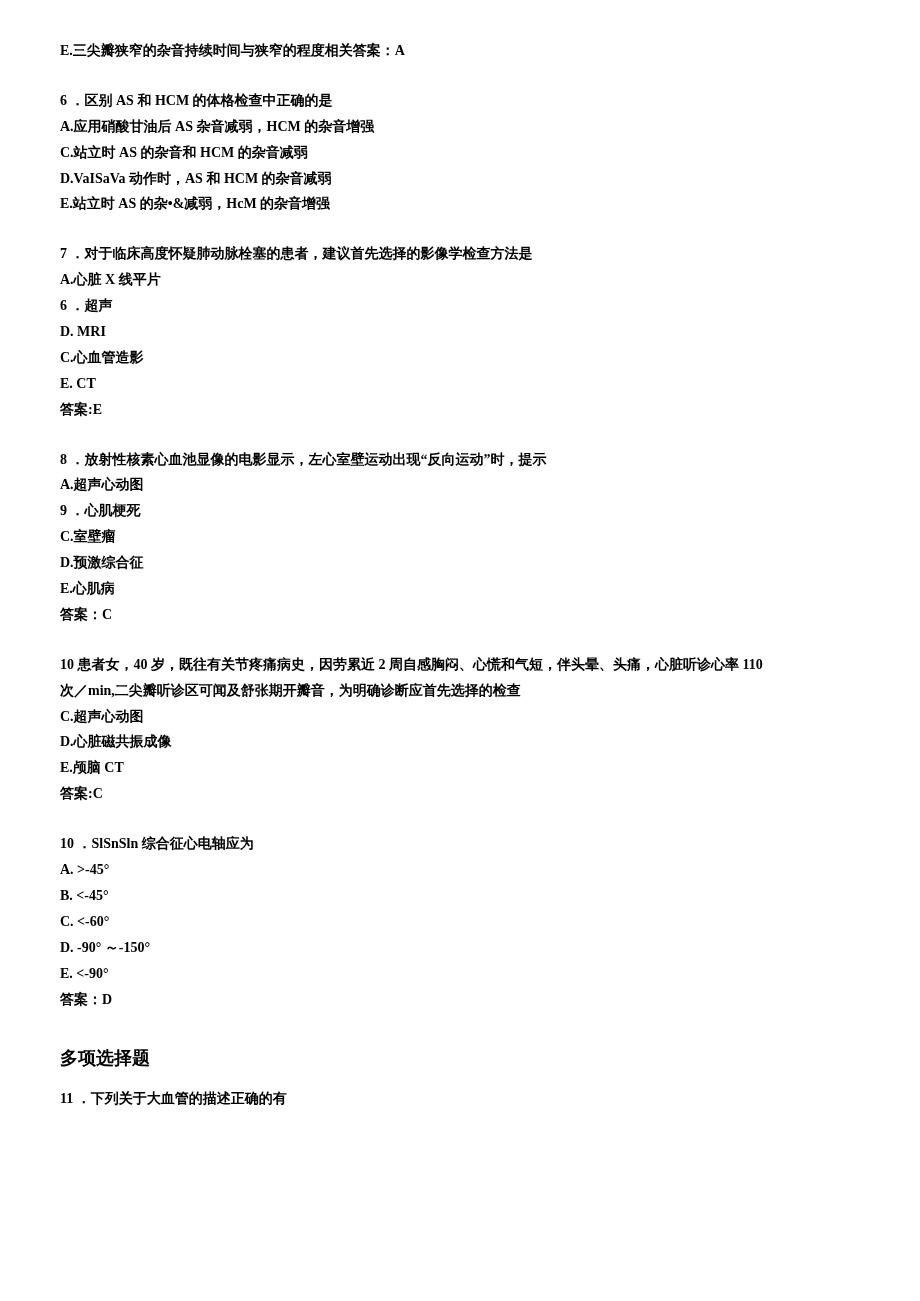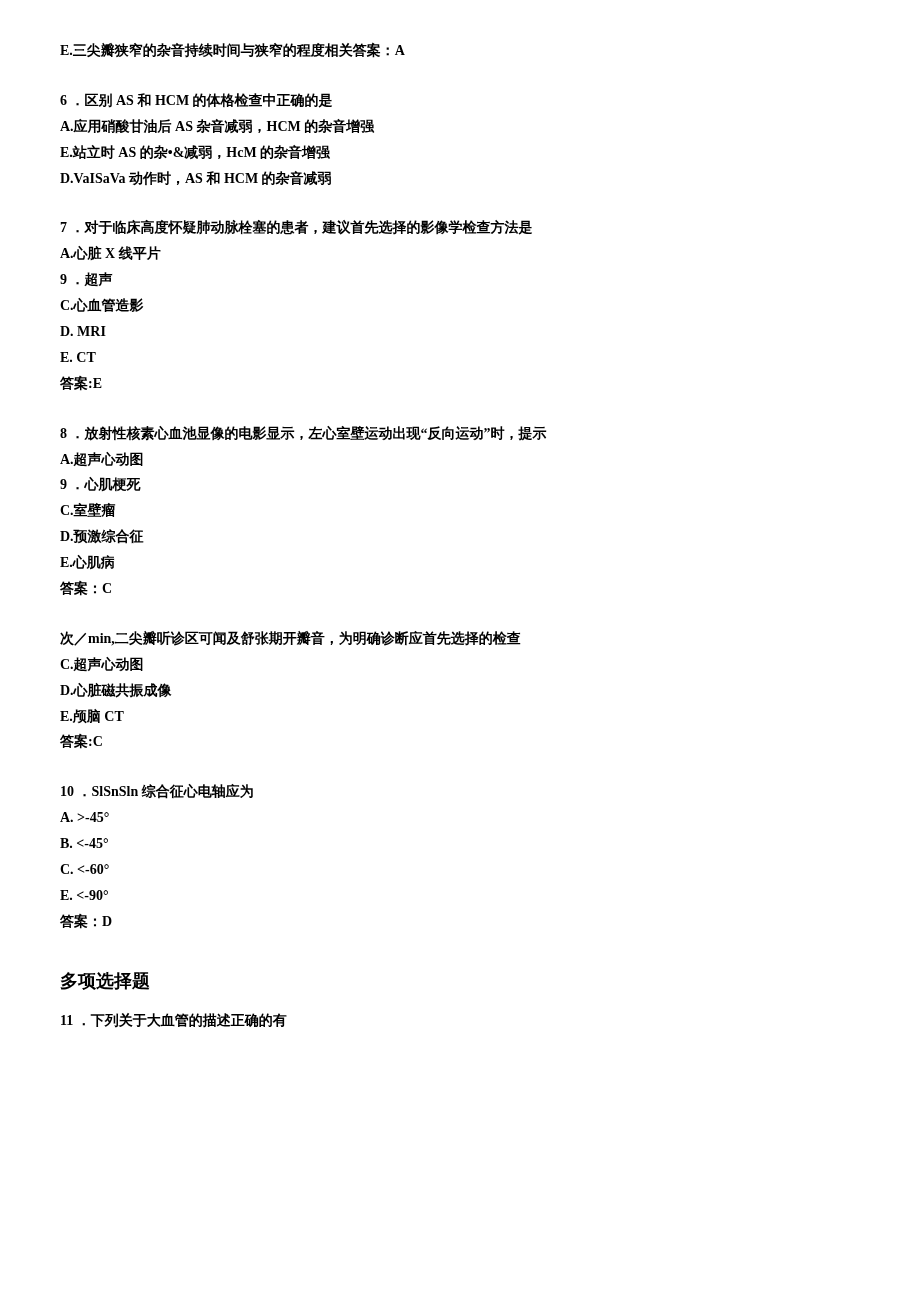--- a/index.html
+++ b/index.html
@@ -23,57 +23,60 @@
 </head>
 <body>
 
 <div class="q-block">
   <span class="line">E.三尖瓣狭窄的杂音持续时间与狭窄的程度相关答案：A</span>
 </div>
 
 <div class="q-block">
   <span class="line">6 ．区别 AS 和 HCM 的体格检查中正确的是</span>
   <span class="line">A.应用硝酸甘油后 AS 杂音减弱，HCM 的杂音增强</span>
+  <span class="line">C.站立时 AS 的杂音和 HCM 的杂音减弱</span>
+  <span class="line">D.VaISaVa 动作时，AS 和 HCM 的杂音减弱</span>
   <span class="line">E.站立时 AS 的杂•&amp;减弱，HcM 的杂音增强</span>
-  <span class="line">D.VaISaVa 动作时，AS 和 HCM 的杂音减弱</span>
 </div>
 
 <div class="q-block">
   <span class="line">7 ．对于临床高度怀疑肺动脉栓塞的患者，建议首先选择的影像学检查方法是</span>
   <span class="line">A.心脏 X 线平片</span>
-  <span class="line">9 ．超声</span>
+  <span class="line">6 ．超声</span>
+  <span class="line">D.  MRI</span>
   <span class="line">C.心血管造影</span>
-  <span class="line">D.  MRI</span>
   <span class="line">E.  CT</span>
   <span class="line">答案:E</span>
 </div>
 
 <div class="q-block">
   <span class="line">8 ．放射性核素心血池显像的电影显示，左心室壁运动出现“反向运动”时，提示</span>
   <span class="line">A.超声心动图</span>
   <span class="line">9 ．心肌梗死</span>
   <span class="line">C.室壁瘤</span>
   <span class="line">D.预激综合征</span>
   <span class="line">E.心肌病</span>
   <span class="line">答案：C</span>
 </div>
 
 <div class="q-block">
+  <span class="line">10  患者女，40 岁，既往有关节疼痛病史，因劳累近 2 周自感胸闷、心慌和气短，伴头晕、头痛，心脏听诊心率 110</span>
   <span class="line">次／min,二尖瓣听诊区可闻及舒张期开瓣音，为明确诊断应首先选择的检查</span>
   <span class="line">C.超声心动图</span>
   <span class="line">D.心脏磁共振成像</span>
   <span class="line">E.颅脑 CT</span>
   <span class="line">答案:C</span>
 </div>
 
 <div class="q-block">
   <span class="line">10 ．SlSnSln 综合征心电轴应为</span>
   <span class="line">A.  &gt;-45°</span>
   <span class="line">B.  &lt;-45°</span>
   <span class="line">C.  &lt;-60°</span>
+  <span class="line">D.  -90° ～-150°</span>
   <span class="line">E.  &lt;-90°</span>
   <span class="line">答案：D</span>
 </div>
 
 <div class="section-title">多项选择题</div>
 
 <div class="q-block">
   <span class="line">11 ．下列关于大血管的描述正确的有</span>
 </div>
 

